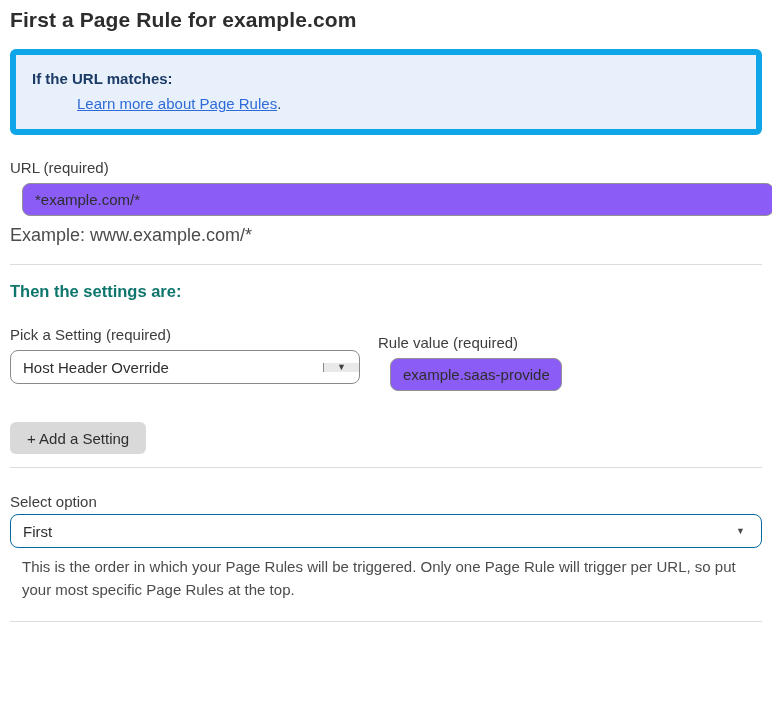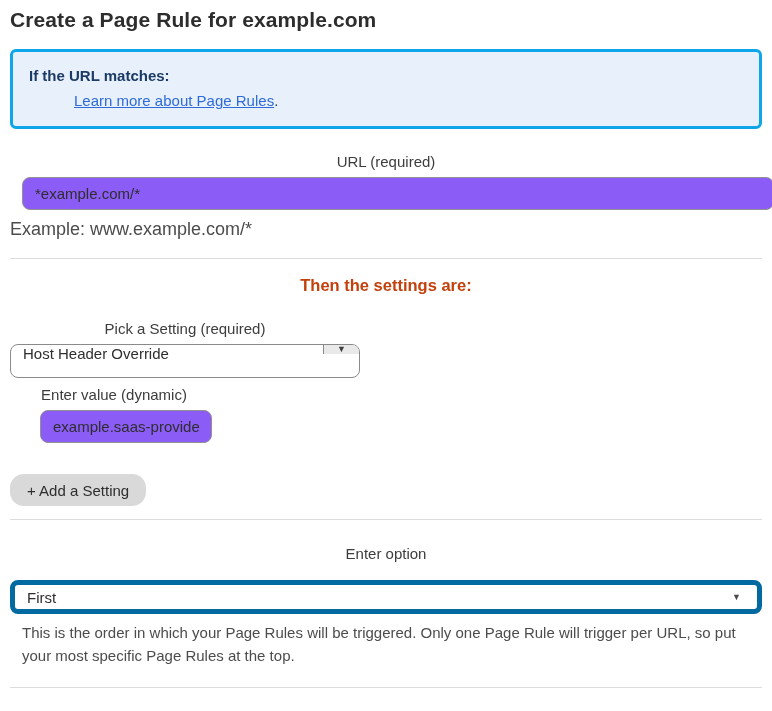--- a/index.html
+++ b/index.html
@@ -17,42 +17,41 @@
     font-size: 21px;
     font-weight: bold;
     color: #2d2d2d;
     letter-spacing: 0.1px;
   }
 
   
   .info-box {
     margin-top: 17px;
     background: #e8f1fb;
-    border: 3px solid #0ea5e9;
+    border: 6px solid #0ea5e9;
     border-radius: 6px;
     padding: 11px 20px 13px 16px;
     color: #1b3a66;
     font-size: 15px;
     line-height: 25px;
   }
   .info-box .info-heading { font-weight: bold; }
   .info-box a.info-link {
     color: #2e6bd8;
     text-decoration: underline;
     cursor: pointer;
     margin-left: 45px;
   }
   .info-box .info-link-suffix { color: #1b3a66; }
 
   
   .field-label {
     font-size: 15px;
     color: #3d3d3d;
     display: block;
-    text-align: center;
   }
   .text-input {
     display: block;
     font-family: "Liberation Sans", "DejaVu Sans", sans-serif;
     font-size: 15px;
     color: #2e2e2e;
     background: #8b5cf6;
     border: 1px solid #929292;
     border-radius: 8px;
     height: 33px;
@@ -74,39 +73,37 @@
     border-top: 1px solid #dcdcdc;
     height: 0;
   }
   .divider-1 { margin-top: 18px; }
   .divider-2 { margin-top: 13px; }
   .divider-3 { margin-top: 20px; }
 
   .section-heading {
     font-size: 16.5px;
     font-weight: bold;
-    color: #c2410c;
+    color: #0f766e;
     margin-top: 17px;
-    text-align: center;
   }
 
   
   .settings-row {
     display: flex;
     align-items: flex-start;
     margin-top: 25px;
-    flex-direction: column;
   }
   .settings-col-setting { width: 350px; }
   .settings-col-value { margin-left: 18px; margin-top: 8px; width: 172px; }
 
   .custom-select {
     margin-top: 7px;
     display: flex;
-    align-items: flex-start;
+    align-items: center;
     border: 1px solid #8a8a8a;
     border-radius: 8px;
     background: #ffffff;
     height: 34px;
     cursor: pointer;
     overflow: hidden;
   }
   .custom-select .select-value {
     flex: 1;
     font-size: 15px;
@@ -130,35 +127,35 @@
     line-height: 1;
   }
 
   .value-input { margin-top: 7px; }
 
   .btn {
     display: inline-block;
     font-family: "Liberation Sans", "DejaVu Sans", sans-serif;
     font-size: 15px;
     border: none;
-    border-radius: 14px;
+    border-radius: 6px;
     height: 32px;
     padding: 0 17px;
     cursor: pointer;
     color: #2e2e2e;
     background: #d9d9d9;
   }
   .add-setting-btn { margin-top: 31px; }
 
   
   .order-label { margin-top: 25px; }
   .order-select {
-    margin-top: 18px;
+    margin-top: 4px;
     position: relative;
-    border: 5px solid #0369a1;
+    border: 1px solid #0369a1;
     border-radius: 8px;
     height: 34px;
     background: #ffffff;
     display: flex;
     align-items: center;
     padding: 0 12px;
     font-size: 15px;
     color: #2e2e2e;
     cursor: pointer;
   }
@@ -176,21 +173,21 @@
     color: #4c4c4c;
     max-width: 752px;
     margin-left: 12px;
   }
 </style>
 </head>
 <body>
 
 <div class="page">
 
-  <h1 class="page-title">Create a Page Rule for example.com</h1>
+  <h1 class="page-title">First a Page Rule for example.com</h1>
 
   <div class="info-box">
     <div class="info-heading">If the URL matches:</div>
     <div><a class="info-link">Learn more about Page Rules</a><span class="info-link-suffix">.</span></div>
   </div>
 
   <div class="url-section">
     <label class="field-label">URL (required)</label>
     <input class="text-input" type="text" value="*example.com/*" style="">
     <div class="helper-text">Example: www.example.com/*</div>
@@ -204,31 +201,31 @@
     <div class="settings-col-setting">
       <label class="field-label">Pick a Setting (required)</label>
       <div class="custom-select">
         <span class="select-value">Host Header Override</span>
         <span class="select-arrow-box">
             <span class="caret">▼</span>
           </span>
       </div>
     </div>
     <div class="settings-col-value">
-      <label class="field-label">Enter value (dynamic)</label>
+      <label class="field-label">Rule value (required)</label>
       <input class="text-input value-input" type="text" value="example.saas-provider.com" style="">
     </div>
   </div>
 
   <button class="btn add-setting-btn">+ Add a Setting</button>
 
   <hr class="divider divider-2">
 
 
-  <label class="field-label order-label">Enter option</label>
+  <label class="field-label order-label">Select option</label>
   <div class="order-select">
     <span>First</span>
     <span class="caret">▼</span>
   </div>
   <div class="order-helper">This is the order in which your Page Rules will be triggered. Only one Page Rule will trigger per URL, so put your most specific Page Rules at the top.</div>
 
   <hr class="divider divider-3">
 
   
 

